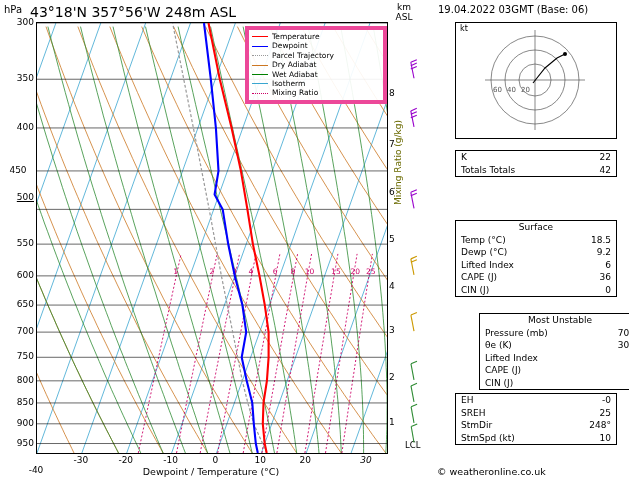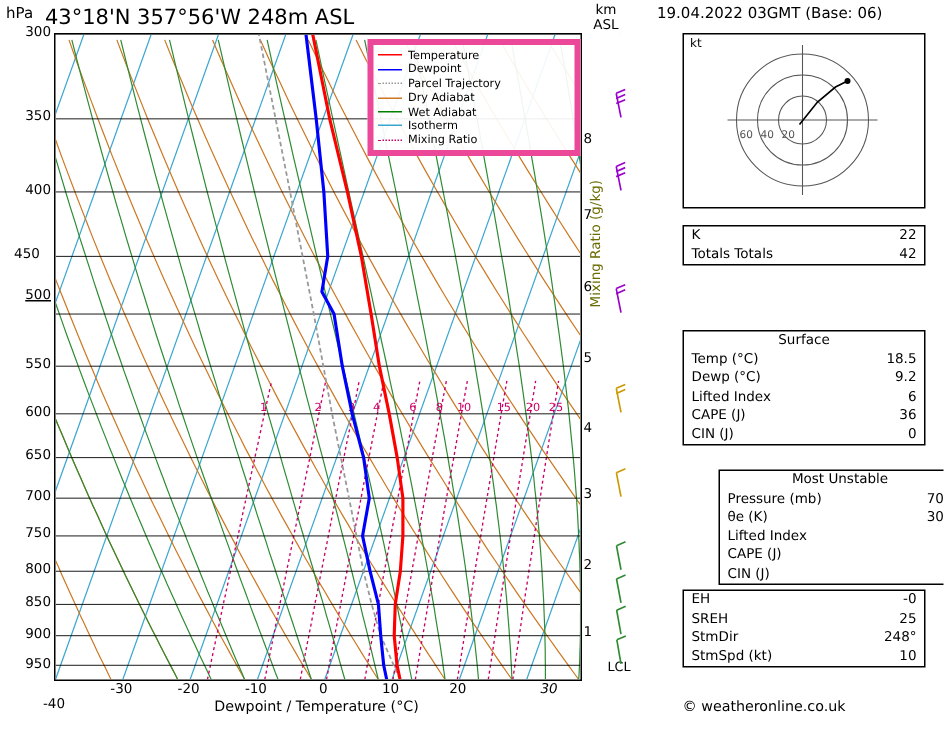--- a/index.html
+++ b/index.html
@@ -31,21 +31,21 @@
   .panel{left:455px;width:160px;border:1px solid #000;background:#fff;font-size:9px;}
   .prow{display:flex;justify-content:space-between;padding:0 5px;line-height:12.5px;}
   .phead{text-align:center;line-height:12.5px;}
   #p1{top:150px;}
   #p2{top:196px;margin-top:24px;}
   #p3{top:313px;margin-left:24px;}
   #p4{top:393px;}
   
   #barbs{left:400px;top:22px;width:50px;height:430px;}
   
-  #footer{left:455px;top:466px;font-size:9.5px;color:#000;}
+  #footer{left:437px;top:466px;font-size:9.5px;color:#000;}
   #lcl{position:absolute;left:389px;top:440px;font-size:8.5px;padding-left:16px;}
 </style>
 </head>
 <body>
 
 <div class="abs" id="hdr-hpa">hPa</div>
 <div class="abs" id="hdr-left">43°18'N  357°56'W  248m ASL</div>
 <div class="abs" id="hdr-km">
   <div>km</div>
   <div>ASL</div>

